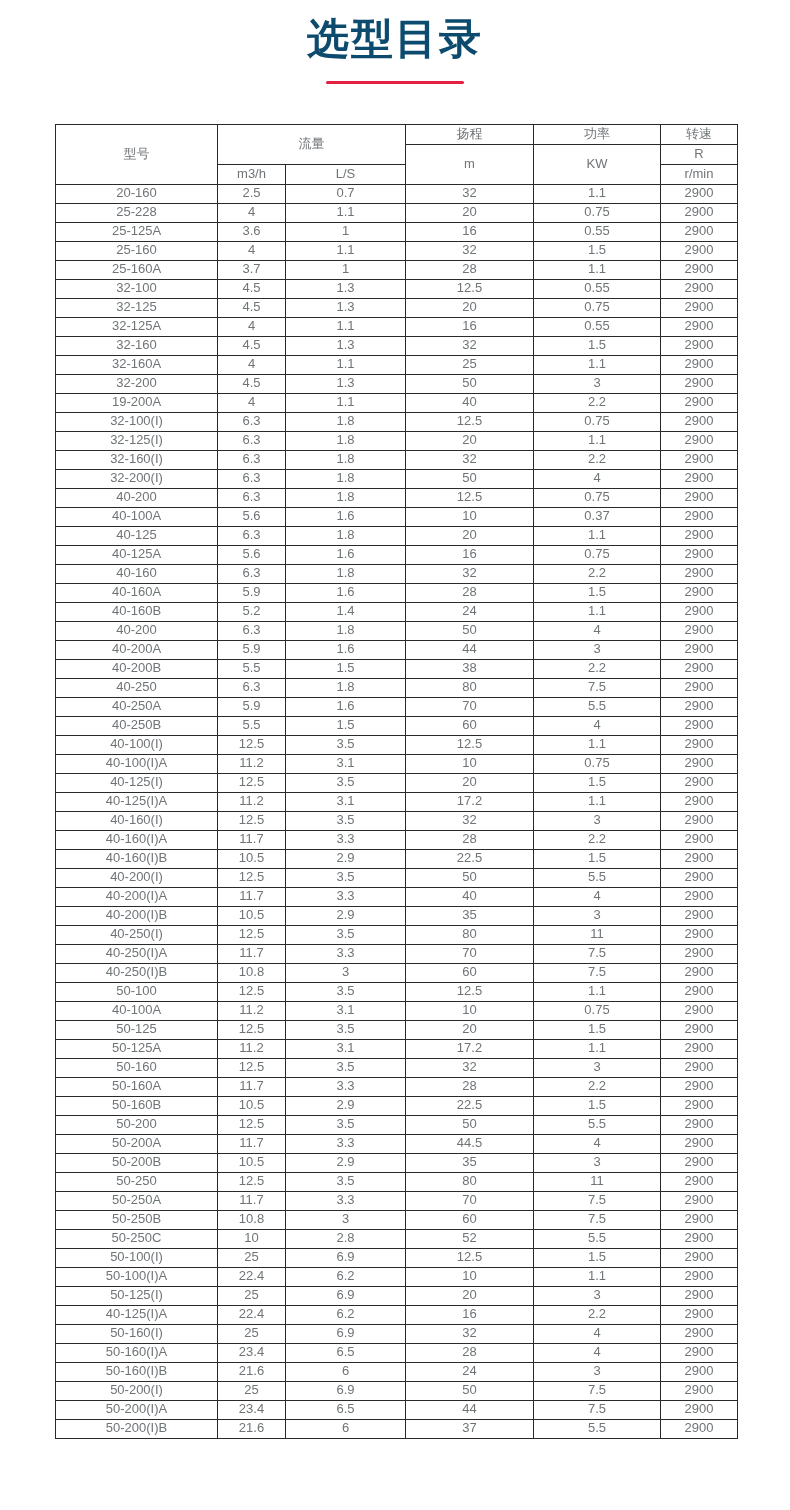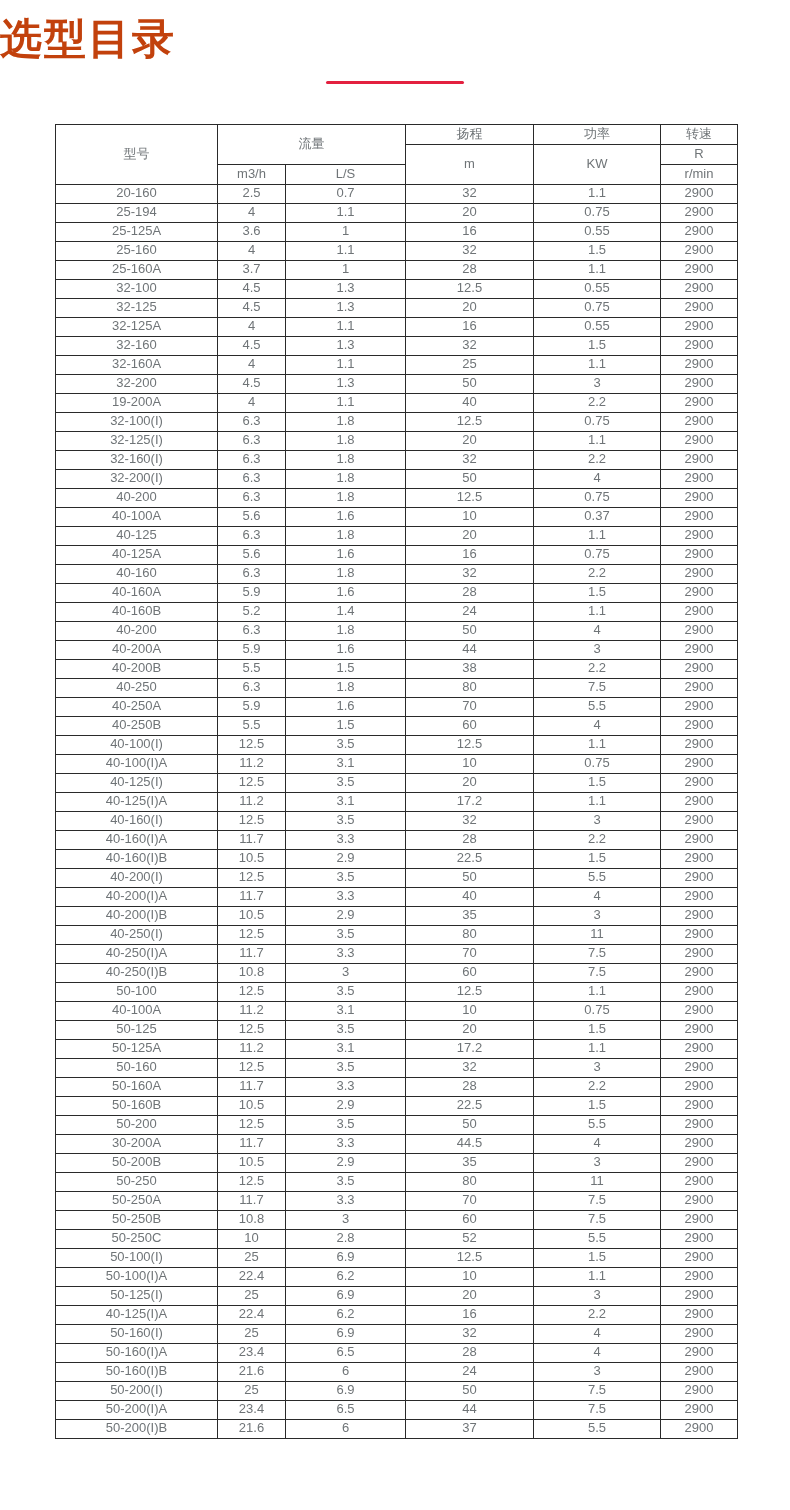--- a/index.html
+++ b/index.html
@@ -5,25 +5,25 @@
   * { box-sizing: border-box; }
   html, body {
     margin: 0; padding: 0;
     width: 790px; height: 1510px;
     overflow: hidden;
     background: #ffffff;
     font-family: "Liberation Sans", sans-serif;
   }
   .page-title {
     padding-top: 12px;
-    text-align: left;
+    text-align: center;
     font-size: 42px;
     line-height: 1.3;
     font-weight: 700;
-    color: #c2410c;
+    color: #0c4a6e;
     letter-spacing: 2px;
   }
   .title-divider {
     width: 138px;
     height: 3px;
     margin: 14px auto 0 auto;
     background: #e3203f;
     border-radius: 2px;
   }
   .table-wrap {
@@ -87,21 +87,21 @@
     <tbody>
         <tr>
           <td>20-160</td>
           <td>2.5</td>
           <td>0.7</td>
           <td>32</td>
           <td>1.1</td>
           <td>2900</td>
         </tr>
         <tr>
-          <td>25-194</td>
+          <td>25-228</td>
           <td>4</td>
           <td>1.1</td>
           <td>20</td>
           <td>0.75</td>
           <td>2900</td>
         </tr>
         <tr>
           <td>25-125A</td>
           <td>3.6</td>
           <td>1</td>
@@ -479,21 +479,21 @@
         </tr>
         <tr>
           <td>50-200</td>
           <td>12.5</td>
           <td>3.5</td>
           <td>50</td>
           <td>5.5</td>
           <td>2900</td>
         </tr>
         <tr>
-          <td>30-200A</td>
+          <td>50-200A</td>
           <td>11.7</td>
           <td>3.3</td>
           <td>44.5</td>
           <td>4</td>
           <td>2900</td>
         </tr>
         <tr>
           <td>50-200B</td>
           <td>10.5</td>
           <td>2.9</td>

